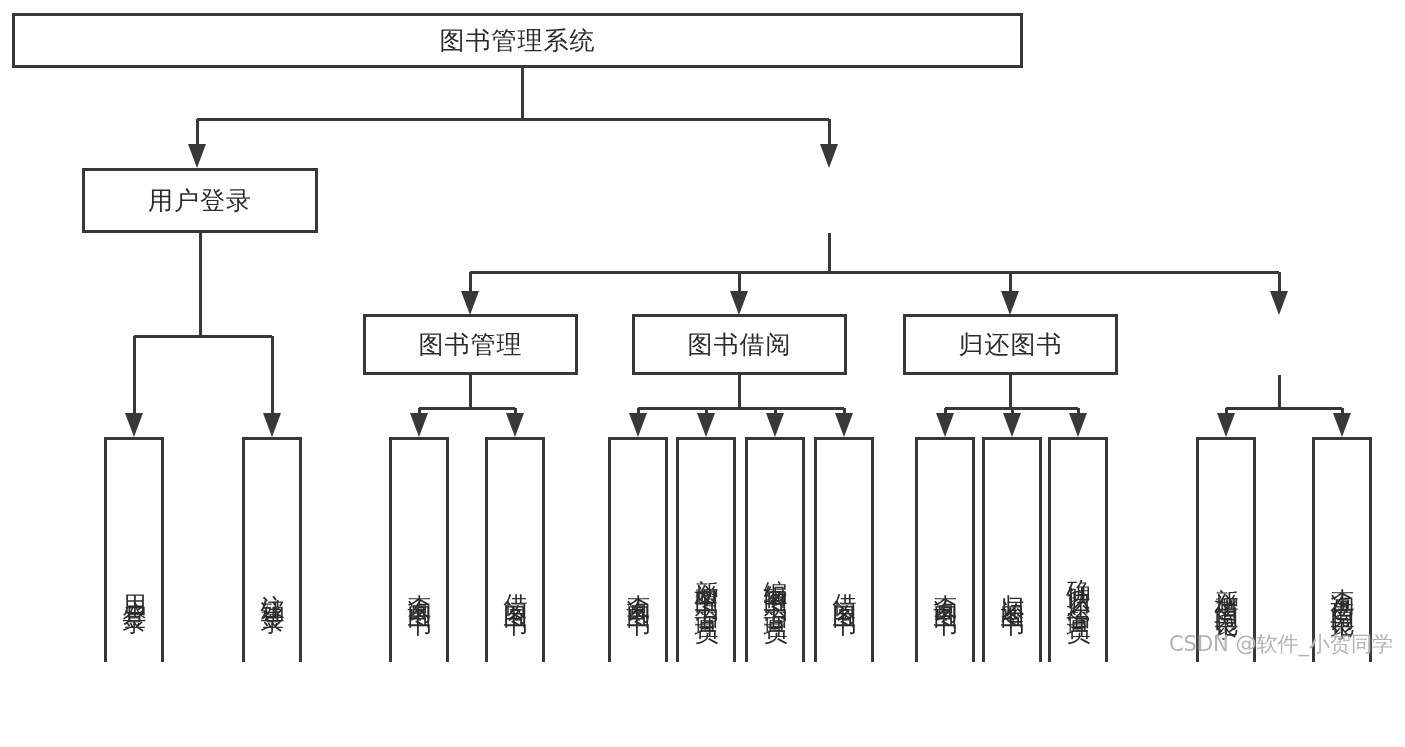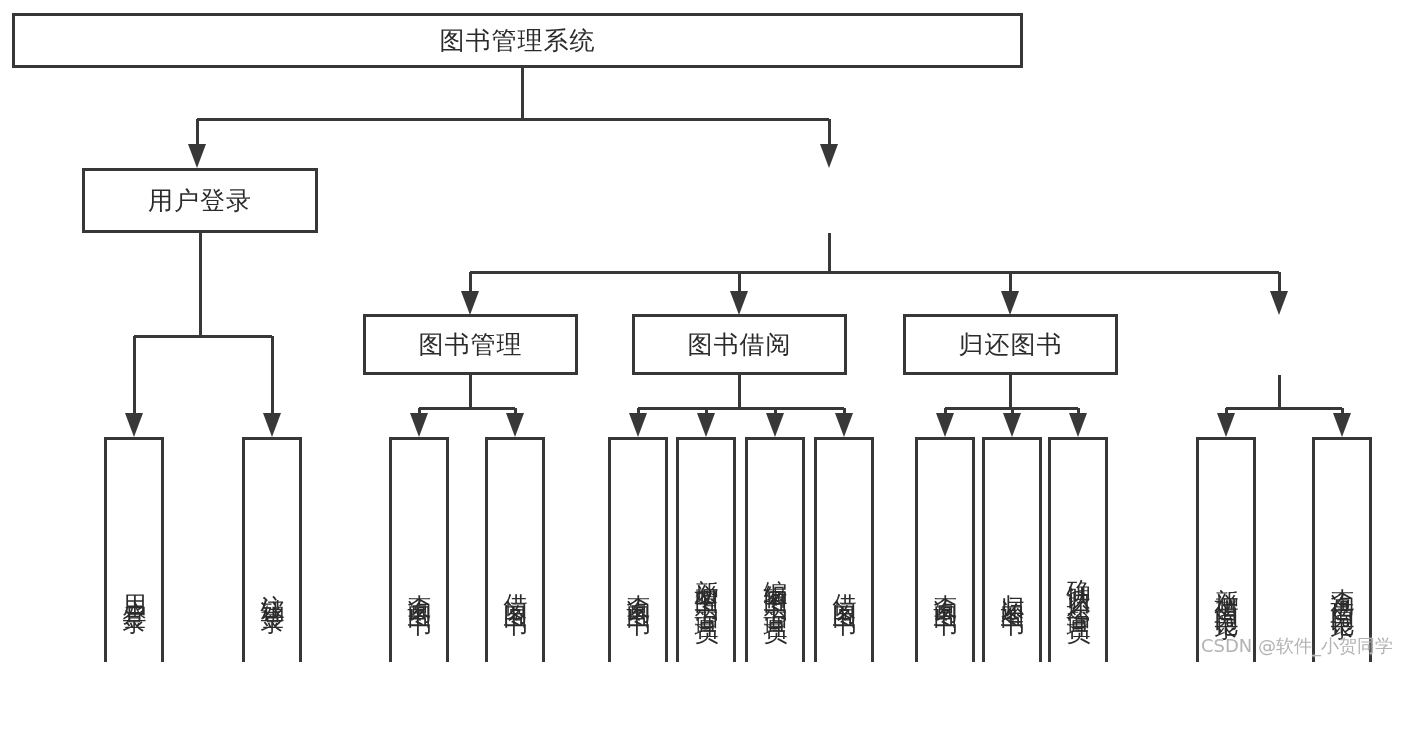--- a/index.html
+++ b/index.html
@@ -32,21 +32,21 @@
     writing-mode:vertical-rl;
     font-size:24px;
     letter-spacing:6px;
     line-height:1.2;
     color:#2b2b2b;
   }
   .watermark{
     position:absolute;
     right:12px;
     bottom:4px;
-    font-size:18px;
+    font-size:21px;
     color:#b3b3b3;
     text-shadow:0 0 2px #ffffff;
     z-index:5;
     white-space:nowrap;
   }
 </style>
 </head>
 <body>
 
 <div class="stage">

